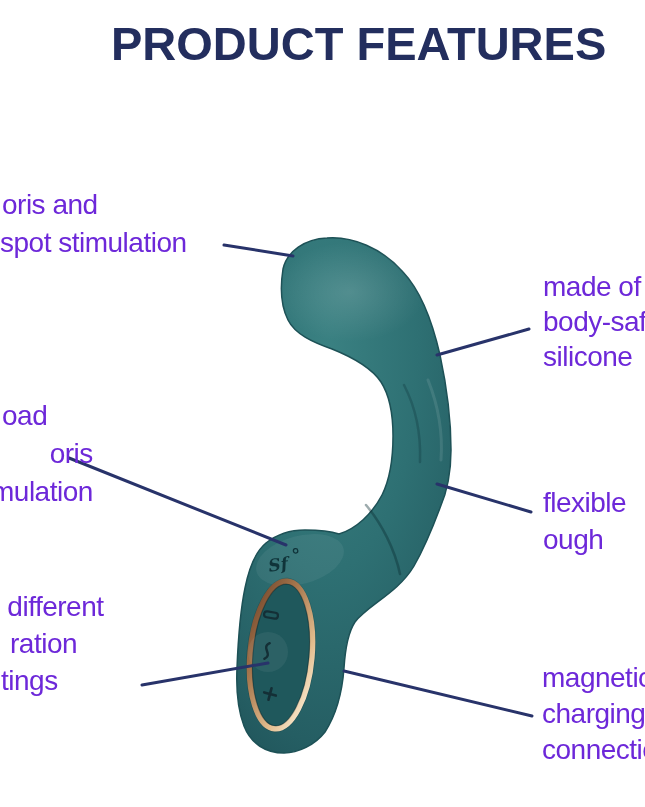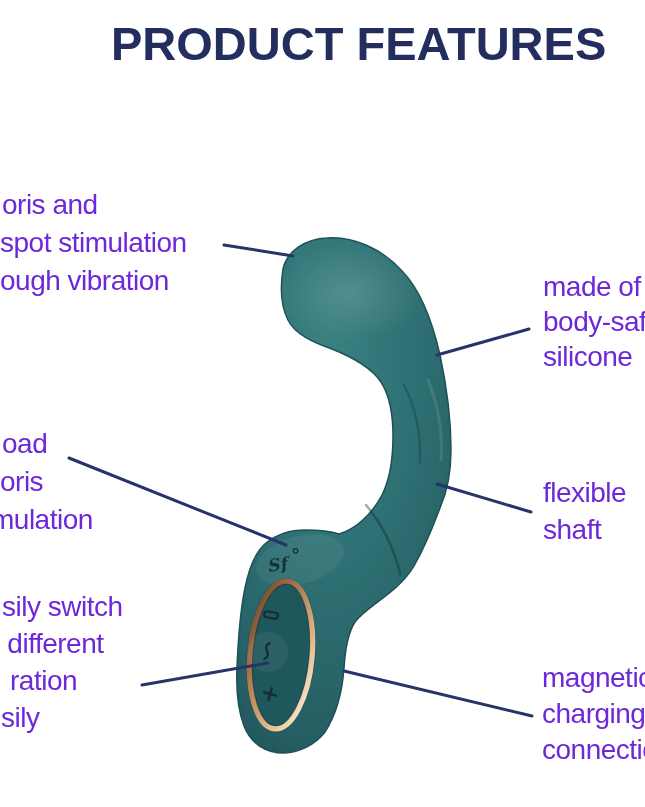--- a/index.html
+++ b/index.html
@@ -11,26 +11,26 @@
     position:absolute;left:111px;top:16px;
     font-size:47px;font-weight:bold;color:#232e5e;letter-spacing:0;
     white-space:nowrap;
   }
   .lbl{
     position:absolute;color:#6d28d9;font-weight:normal;font-size:28px;
     letter-spacing:-0.5px;white-space:nowrap;
   }
   .lbl div{height:auto;}
   .lbl-l1{left:2px;top:186px;line-height:38px;}
-  .lbl-l2{left:2px;top:397px;line-height:38px;margin-top:28px;}
+  .lbl-l2{left:2px;top:397px;line-height:38px;}
   .lbl-l3{left:2px;top:588px;line-height:37px;}
   .lbl-r1{left:543px;top:269px;line-height:35px;}
-  .lbl-r2{left:543px;top:474px;line-height:37px;}
+  .lbl-r2{left:543px;top:484px;line-height:37px;}
   .lbl-r3{left:542px;top:660px;line-height:36px;}
-  .ml-n2{margin-left:-2px;}
+  .ml-n2{margin-left:-2px;text-align:right;}
   .ml-n11{margin-left:-11px;}
   .ml-n17{margin-left:-17px;}
   .ml-p3{margin-left:8px;}
   .ml-n1{margin-left:-1px;}
   svg.overlay{position:absolute;left:0;top:0;}
 </style>
 </head>
 <body>
 
 <div class="stage">
@@ -117,45 +117,43 @@
       <line x1="142" y1="685" x2="268" y2="663"></line>
       <line x1="437" y1="355" x2="529" y2="329"></line>
       <line x1="437" y1="484" x2="531" y2="512"></line>
       <line x1="344" y1="671" x2="532" y2="716"></line>
     </g>
   </svg>
 
   <div class="lbl lbl-l1">
     <div>oris and</div>
     <div class="ml-n2">spot stimulation</div>
-    <div class="ml-n2">ough vibration</div>
   </div>
 
   <div class="lbl lbl-l2">
     <div>oad</div>
     <div class="ml-n2">oris</div>
     <div class="ml-n11">mulation</div>
   </div>
 
   <div class="lbl lbl-l3">
-    <div>sily switch</div>
     <div class="ml-n17">0 different</div>
     <div class="ml-p3">ration</div>
-    <div class="ml-n1">sily</div>
+    <div class="ml-n1">tings</div>
   </div>
 
   <div class="lbl lbl-r1">
     <div>made of</div>
     <div>body-safe</div>
     <div>silicone</div>
   </div>
 
   <div class="lbl lbl-r2">
     <div>flexible</div>
-    <div>shaft</div>
+    <div>ough</div>
   </div>
 
   <div class="lbl lbl-r3">
     <div>magnetic</div>
     <div>charging</div>
     <div>connection</div>
   </div>
 
 </div>
 

